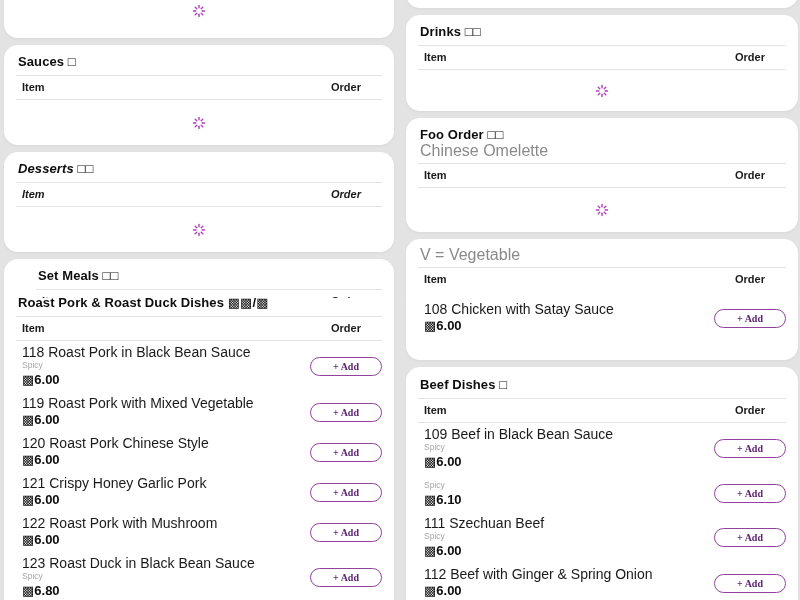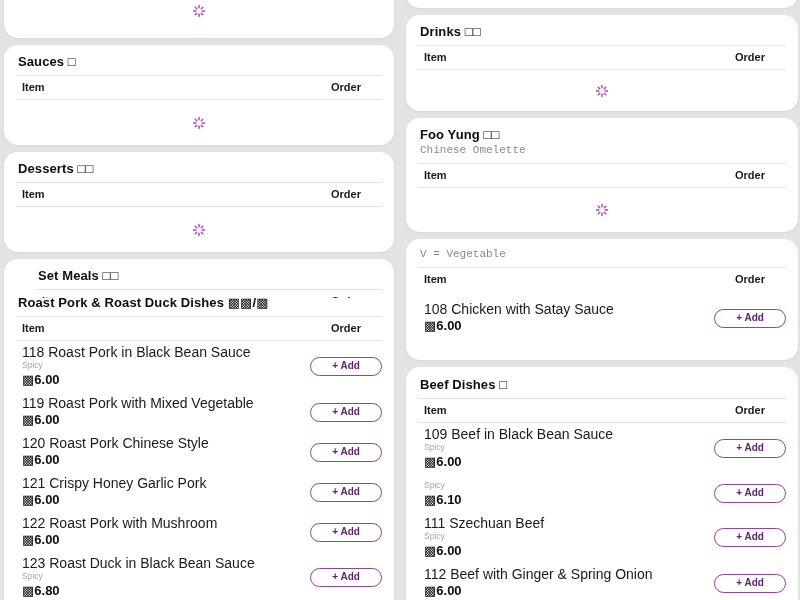--- a/index.html
+++ b/index.html
@@ -11,45 +11,45 @@
   .half.bottom { height:302px; }
   .col { position:absolute; top:0; }
   .col-left { left:4px; width:390px; }
   .col-right { left:406px; width:392px; }
   .card { background:#ffffff; border-radius:14px; padding:7px 12px 0 12px;
           box-shadow:0 1px 3px rgba(0,0,0,0.05); overflow:hidden;
           display:flex; flex-direction:column; }
   .card + .card { margin-top:7px; }
 
   .card-title { font-size:13px; font-weight:700; color:#0d0d0d; line-height:14px; padding:3px 2px 0 2px; letter-spacing:.1px; }
-  .card-subtitle { font-size:11px; color:#8a8a8a; line-height:13px; padding:2px 2px 0 2px;font-family:Liberation Mono, monospace; }
+  .card-subtitle { font-size:16px; color:#8a8a8a; line-height:13px; padding:2px 2px 0 2px; }
   .divider { border:none; border-top:1px solid #e3e3e3; margin-top:6px; }
   .thead { display:flex; align-items:center; justify-content:space-between; padding:4px 0 4px 6px; }
   .th { font-size:11px; font-weight:700; color:#1a1a1a; line-height:14px; }
   .th-order { width:72px; text-align:center; }
 
   .loading-area { flex:1; display:flex; align-items:center; justify-content:center; }
   .spinner { width:14px; height:14px; }
 
   .rows { display:block; }
   .row { display:flex; align-items:center; padding:5px 0 5px 6px; }
   .row-info { flex:1; min-width:0; }
   .item-name { font-size:14px; font-weight:400; color:#1a1a1a; line-height:13px; }
   .item-tag { font-size:8.5px; color:#a6a6a6; line-height:10px; margin-top:1px; }
   .item-price { font-size:13px; font-weight:700; color:#0d0d0d; line-height:15px; margin-top:2px; }
   .tofu-currency { font-weight:700; }
   .add-btn { flex:none; width:72px; height:19px; background:#ffffff; border:1.6px solid #93419f;
-             border-radius:10px; color:#5c2370; font-family:Liberation Sans, sans-serif; font-size:10px; font-weight:700;
-             line-height:15px; cursor:pointer; display:flex; justify-content:center; }
+             border-radius:10px; color:#5c2370; font-family:Liberation Serif, serif; font-size:10px; font-weight:700;
+             line-height:15px; cursor:pointer; display:flex; align-items:center; justify-content:center; }
 
   
   .card-partial-topleft { margin-top:-60px; height:98px; justify-content:flex-end; padding-bottom:20px; }
   .card-partial-topleft .loading-area { flex:none; }
   .card-sauces { height:100px; }
-  .card-desserts { height:100px; }
+  .card-desserts { height:100px;font-style:italic; }
   .card-setmeals { height:60px; border-radius:14px 14px 0 0;padding-left:32px; }
   .card-sliver { margin-top:-90px; height:98px; }
   .card-drinks { margin-top:4px; height:96px; }
   .card-fooyung { margin-top:8px; height:114px; }
   .card-veg { margin-top:8px; height:80px; border-radius:14px 14px 0 0; }
   .card-roast { margin-top:-15px; padding-top:10px; padding-bottom:10px; }
   .card-vegcont { margin-top:0; height:62px; border-radius:0 0 14px 14px; padding-top:0; }
   .card-beef { margin-top:8px; padding-top:8px; padding-bottom:10px; }
 </style>
 </head>
@@ -164,21 +164,21 @@
         <rect x="10.8" y="1.4" width="2.4" height="6.4" rx="1.2" transform="rotate(225 12 12)"></rect>
         <rect x="10.8" y="1.4" width="2.4" height="6.4" rx="1.2" transform="rotate(270 12 12)"></rect>
         <rect x="10.8" y="1.4" width="2.4" height="6.4" rx="1.2" transform="rotate(315 12 12)"></rect>
       </g>
     </svg>
   </div>
 </div>
       </section>
 
       <section class="card card-fooyung">
-        <h2 class="card-title">Foo Yung □□</h2>
+        <h2 class="card-title">Foo Order □□</h2>
         <div class="card-subtitle">Chinese Omelette</div>
         <hr class="divider">
         <div class="thead">
           <span class="th">Item</span>
           <span class="th th-order">Order</span>
         </div>
         <hr class="divider" style="margin-top:1px">
         <div class="loading-area">
   <div class="spinner">
     <svg width="14" height="14" viewBox="0 0 24 24" aria-hidden="true">

